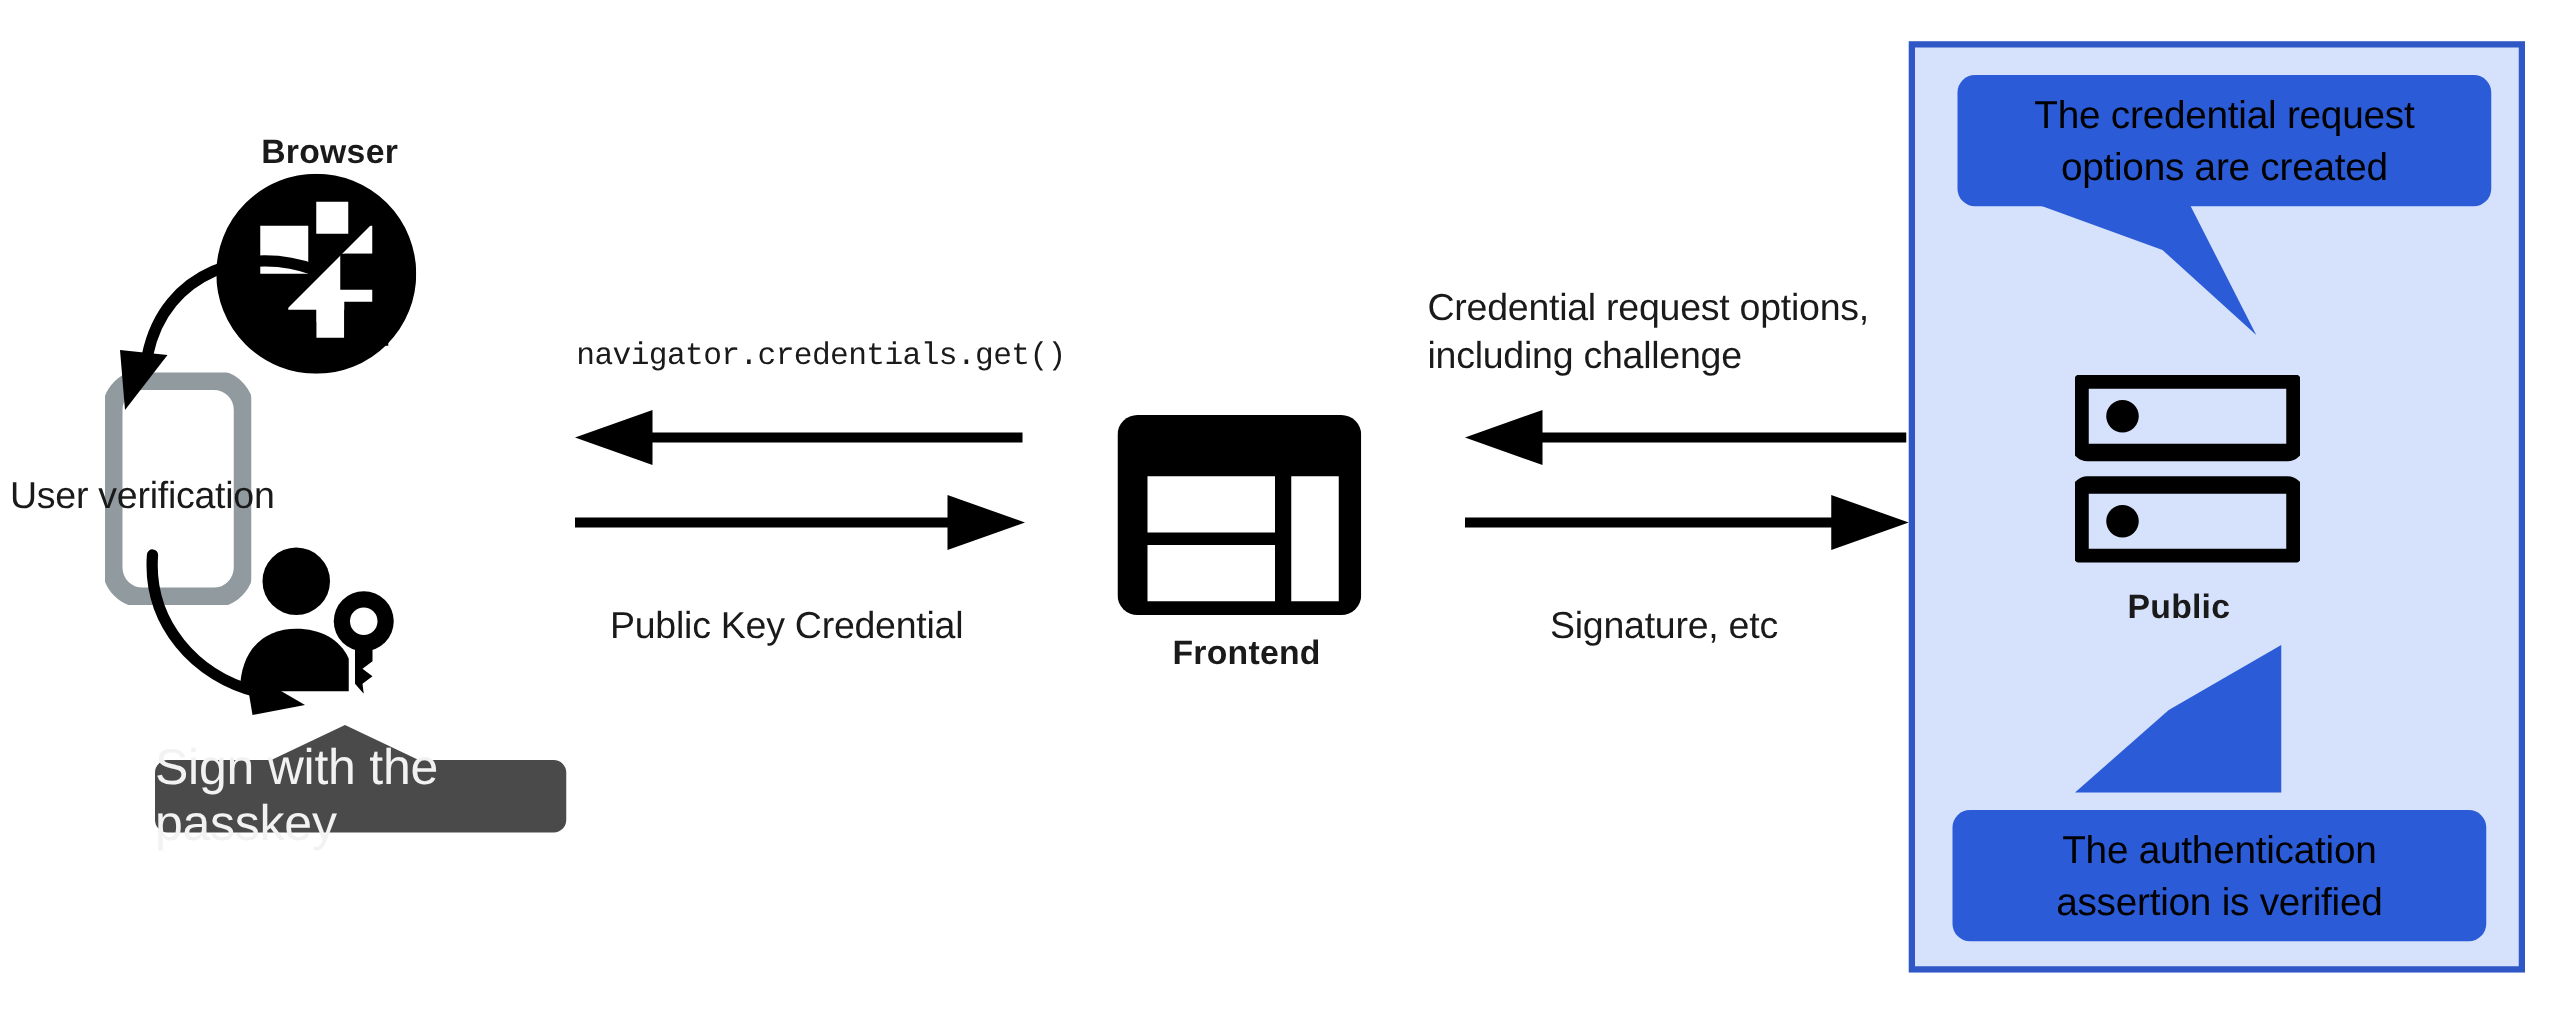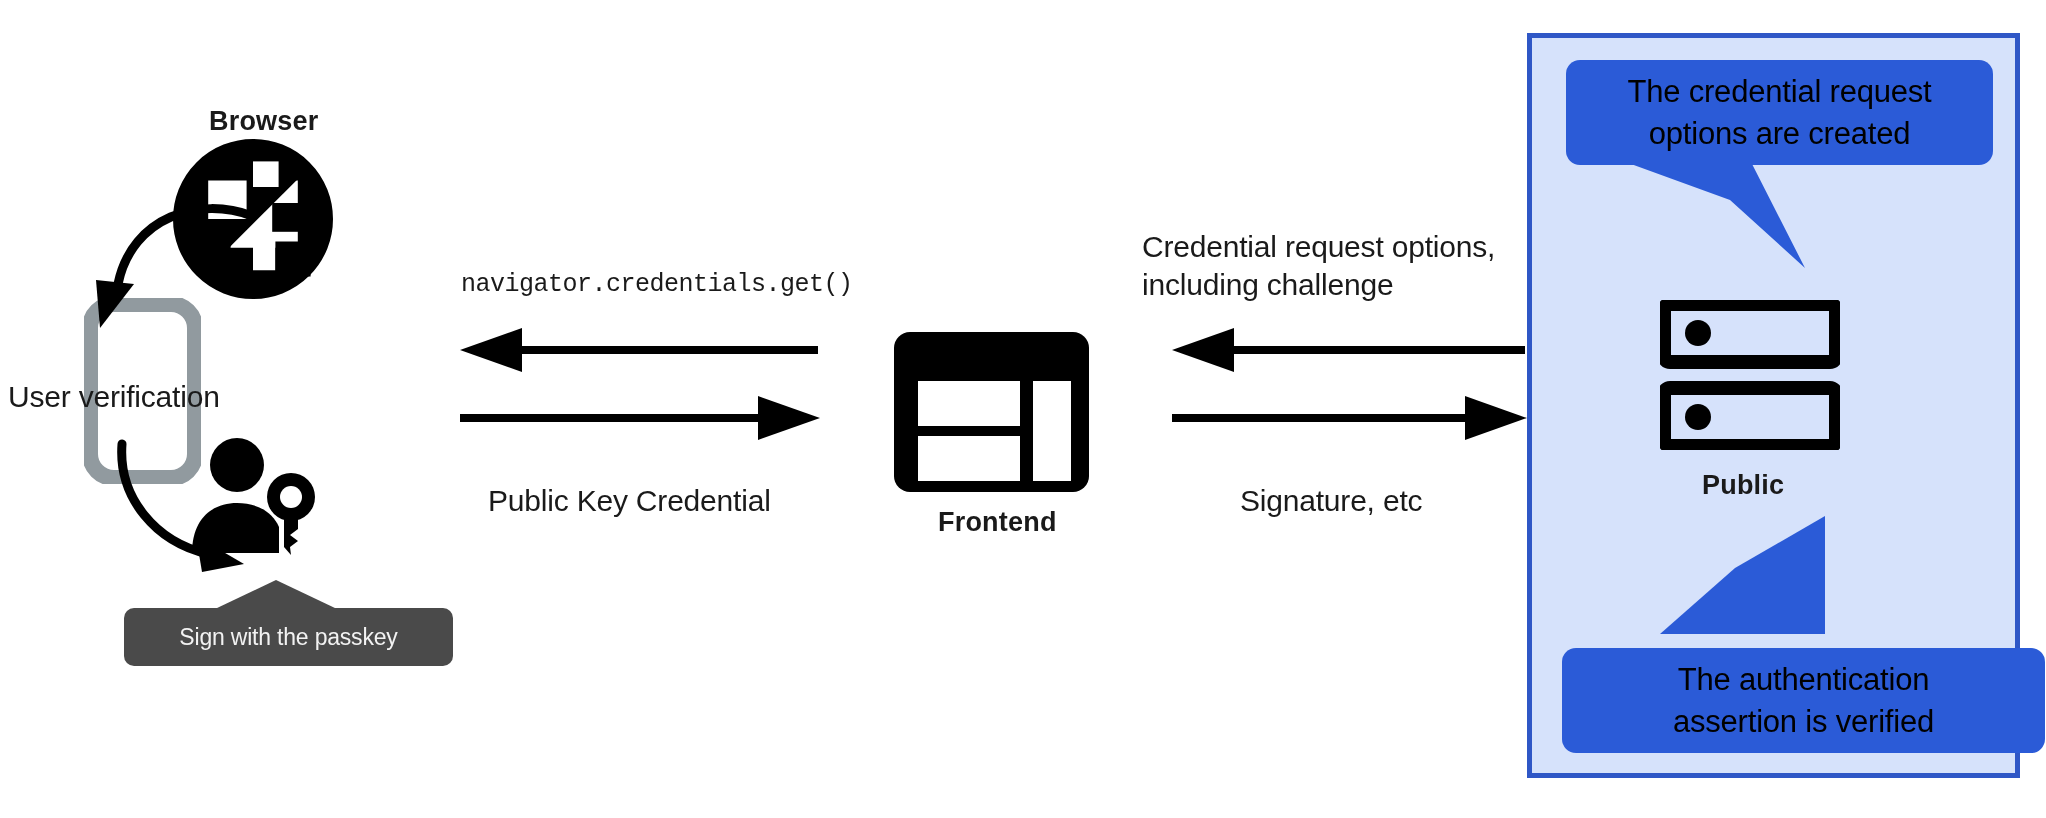--- a/index.html
+++ b/index.html
@@ -77,21 +77,21 @@
   #passkey-tooltip {
     position: absolute;
     left: 124px;
     top: 608px;
     width: 329px;
     height: 58px;
     background: #4a4a4a;
     border-radius: 10px;
     color: #f2f2f2;
     font-family: "Liberation Sans", sans-serif;
-    font-size: 23px;
+    font-size: 40px;
     display: flex;
     align-items: center;
     justify-content: center;
     letter-spacing: -0.2px;
     box-sizing: border-box;
   }
 
   
   svg { display: block; }
 </style>
@@ -106,21 +106,21 @@
     <polygon points="0,0 130,0 185,108 110,40" fill="#2b5bd7"></polygon>
   </svg>
 
   <div class="callout" style="left:1566px; top:60px; width:427px; height:105px;">The credential request
 options are created</div>
 
   <svg class="tail" style="left:1630px; top:516px; width:230px; height:120px;" viewBox="0 0 230 120">
     <polygon points="195,0 195,118 30,118 105,52" fill="#2b5bd7"></polygon>
   </svg>
 
-  <div class="callout" style="left:1562px; top:648px; width:483px; height:105px;">The authentication
+  <div class="callout" style="left:1562px; top:648px; width:427px; height:105px;">The authentication
 assertion is verified</div>
 
   <svg class="abs" style="left:1660px; top:300px; width:180px; height:150px;" viewBox="0 0 180 150">
     <rect x="4" y="4" width="172" height="58" rx="6" fill="none" stroke="#000" stroke-width="14"></rect>
     <circle cx="38" cy="33" r="13" fill="#000"></circle>
     <rect x="4" y="88" width="172" height="58" rx="6" fill="none" stroke="#000" stroke-width="14"></rect>
     <circle cx="38" cy="117" r="13" fill="#000"></circle>
   </svg>
 
   <div class="label bold" style="left:1702px; top:468px;">Public</div>

